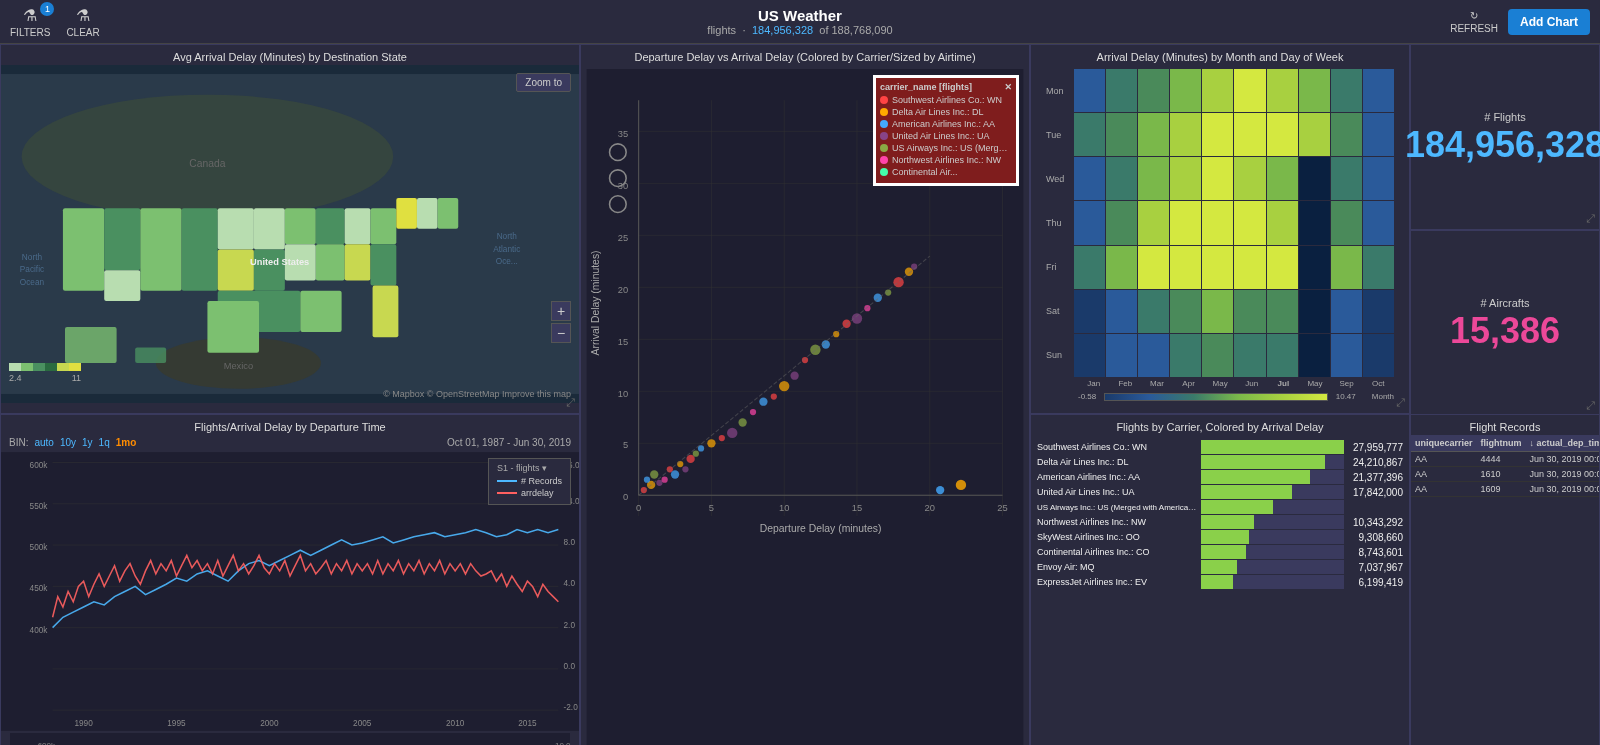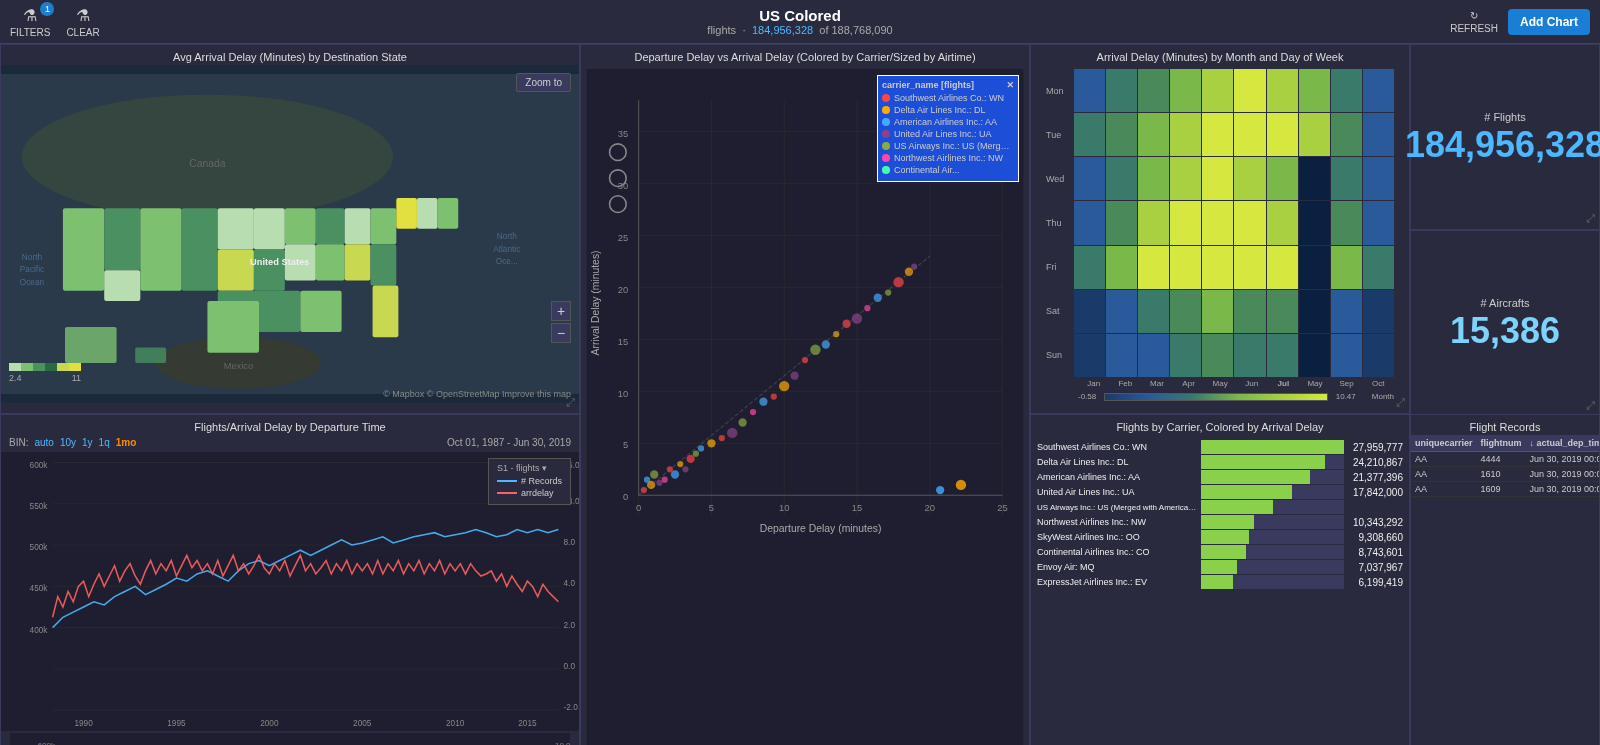--- a/index.html
+++ b/index.html
@@ -203,21 +203,21 @@
       text-align: center;
       margin-bottom: 4px;
     }
     .kpi-value-blue {
       color: #4db8ff;
       font-size: 36px;
       font-weight: bold;
       line-height: 1;
     }
     .kpi-value-green {
-      color: #7dd3fc;
+      color: #ec4899;
       font-size: 36px;
       font-weight: bold;
       line-height: 1;
     }
     .kpi-value-yellow {
       color: #e8e840;
       font-size: 36px;
       font-weight: bold;
       line-height: 1;
     }
@@ -313,22 +313,22 @@
       border-bottom: 1px solid #333;
       color: #ccc;
       white-space: nowrap;
     }
 
     
     .scatter-legend {
       position: absolute;
       top: 10px;
       right: 10px;
-      background: #1d4ed8;
-      border: 1px solid #ffffff;
+      background: #7f1d1d;
+      border: 3px solid #ffffff;
       padding: 4px;
       font-size: 9px;
       min-width: 140px;
       max-height: 180px;
       overflow: hidden;
     }
     .legend-title {
       color: #ccc;
       font-weight: bold;
       margin-bottom: 3px;
@@ -380,21 +380,21 @@
         <span>FILTERS</span>
       </div>
       <div class="badge">1</div>
     </div>
     <div class="btn-clear">
       <span class="icon">⚗</span>
       <span>CLEAR</span>
     </div>
   </div>
   <div class="top-bar-center">
-    <div class="top-title">US Colored</div>
+    <div class="top-title">US Weather</div>
     <div class="top-subtitle">
       <span>flights</span>
       &nbsp;·&nbsp;
       <span class="highlight">184,956,328</span>
       &nbsp;<span>of 188,768,090</span>
     </div>
   </div>
   <div class="top-bar-right">
     <div class="btn-refresh">
       <span class="icon">↻</span>

